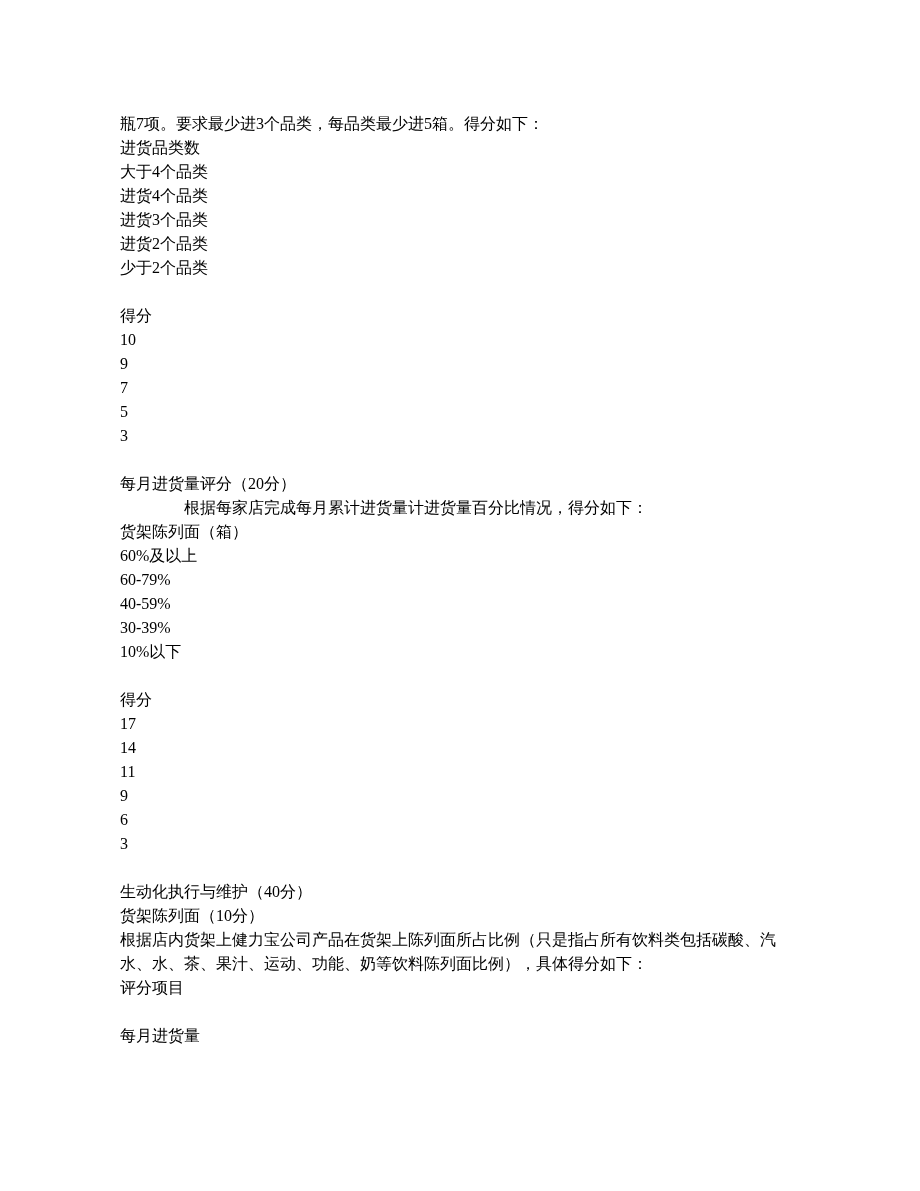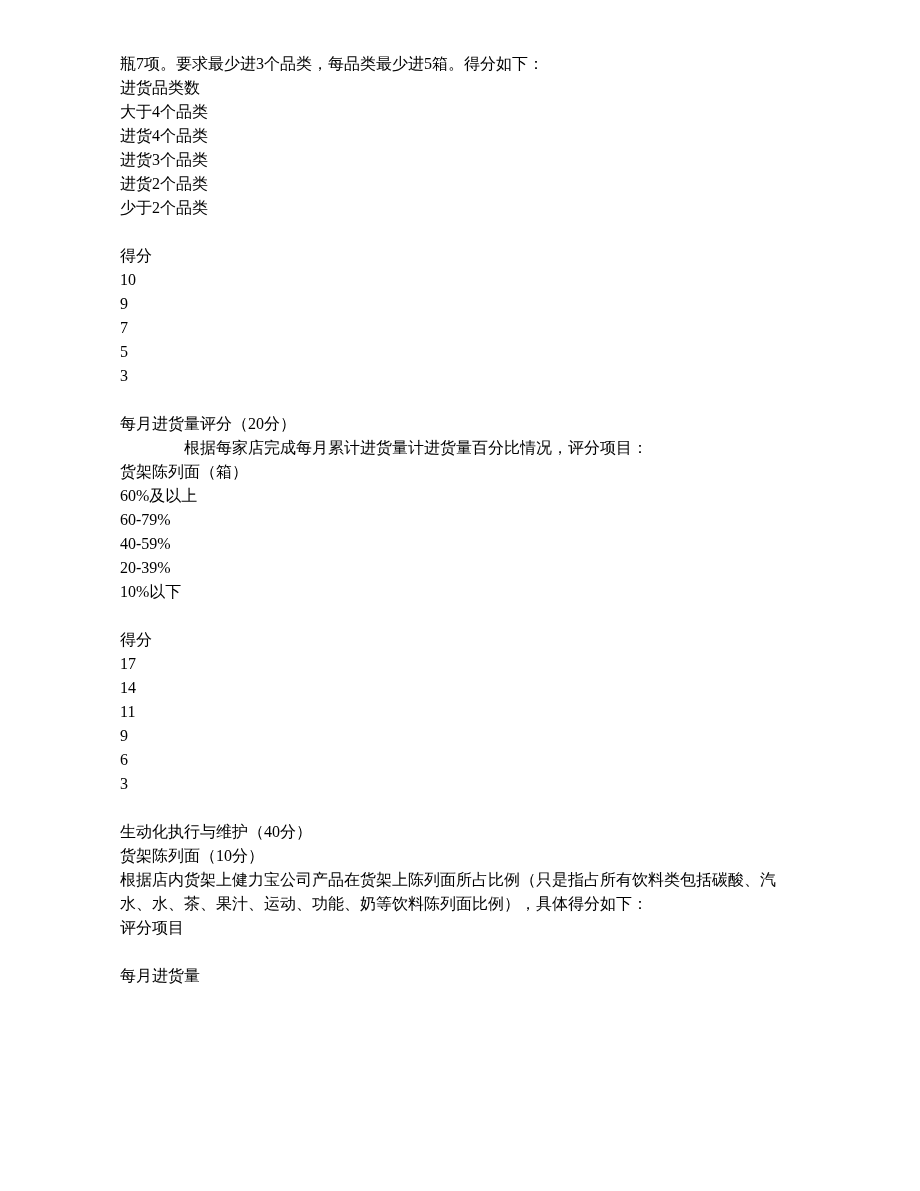--- a/index.html
+++ b/index.html
@@ -10,21 +10,21 @@
   .page {
     width: 920px;
     height: 1191px;
     background: #fff;
     position: relative;
     font-family: "SimSun", "宋体", "Songti SC", serif;
     font-size: 16px;
     color: #000;
     line-height: 1.5;
     box-sizing: border-box;
-    padding: 52px 120px 0 120px;
+    padding: 112px 120px 0 120px;
   }
   .line {
     white-space: pre-wrap;
   }
   .blank {
     height: 24px;
   }
   .indent {
     padding-left: 64px;
   }
@@ -47,26 +47,26 @@
   <div class="line">得分</div>
   <div class="line">10</div>
   <div class="line">9</div>
   <div class="line">7</div>
   <div class="line">5</div>
   <div class="line">3</div>
 
   <div class="blank"></div>
 
   <div class="line">每月进货量评分（20分）</div>
-  <div class="line indent">根据每家店完成每月累计进货量计进货量百分比情况，评分项目：</div>
+  <div class="line indent">根据每家店完成每月累计进货量计进货量百分比情况，得分如下：</div>
   <div class="line">货架陈列面（箱）</div>
   <div class="line">60%及以上</div>
   <div class="line">60-79%</div>
   <div class="line">40-59%</div>
-  <div class="line">20-39%</div>
+  <div class="line">30-39%</div>
   <div class="line">10%以下</div>
 
   <div class="blank"></div>
 
   <div class="line">得分</div>
   <div class="line">17</div>
   <div class="line">14</div>
   <div class="line">11</div>
   <div class="line">9</div>
   <div class="line">6</div>

